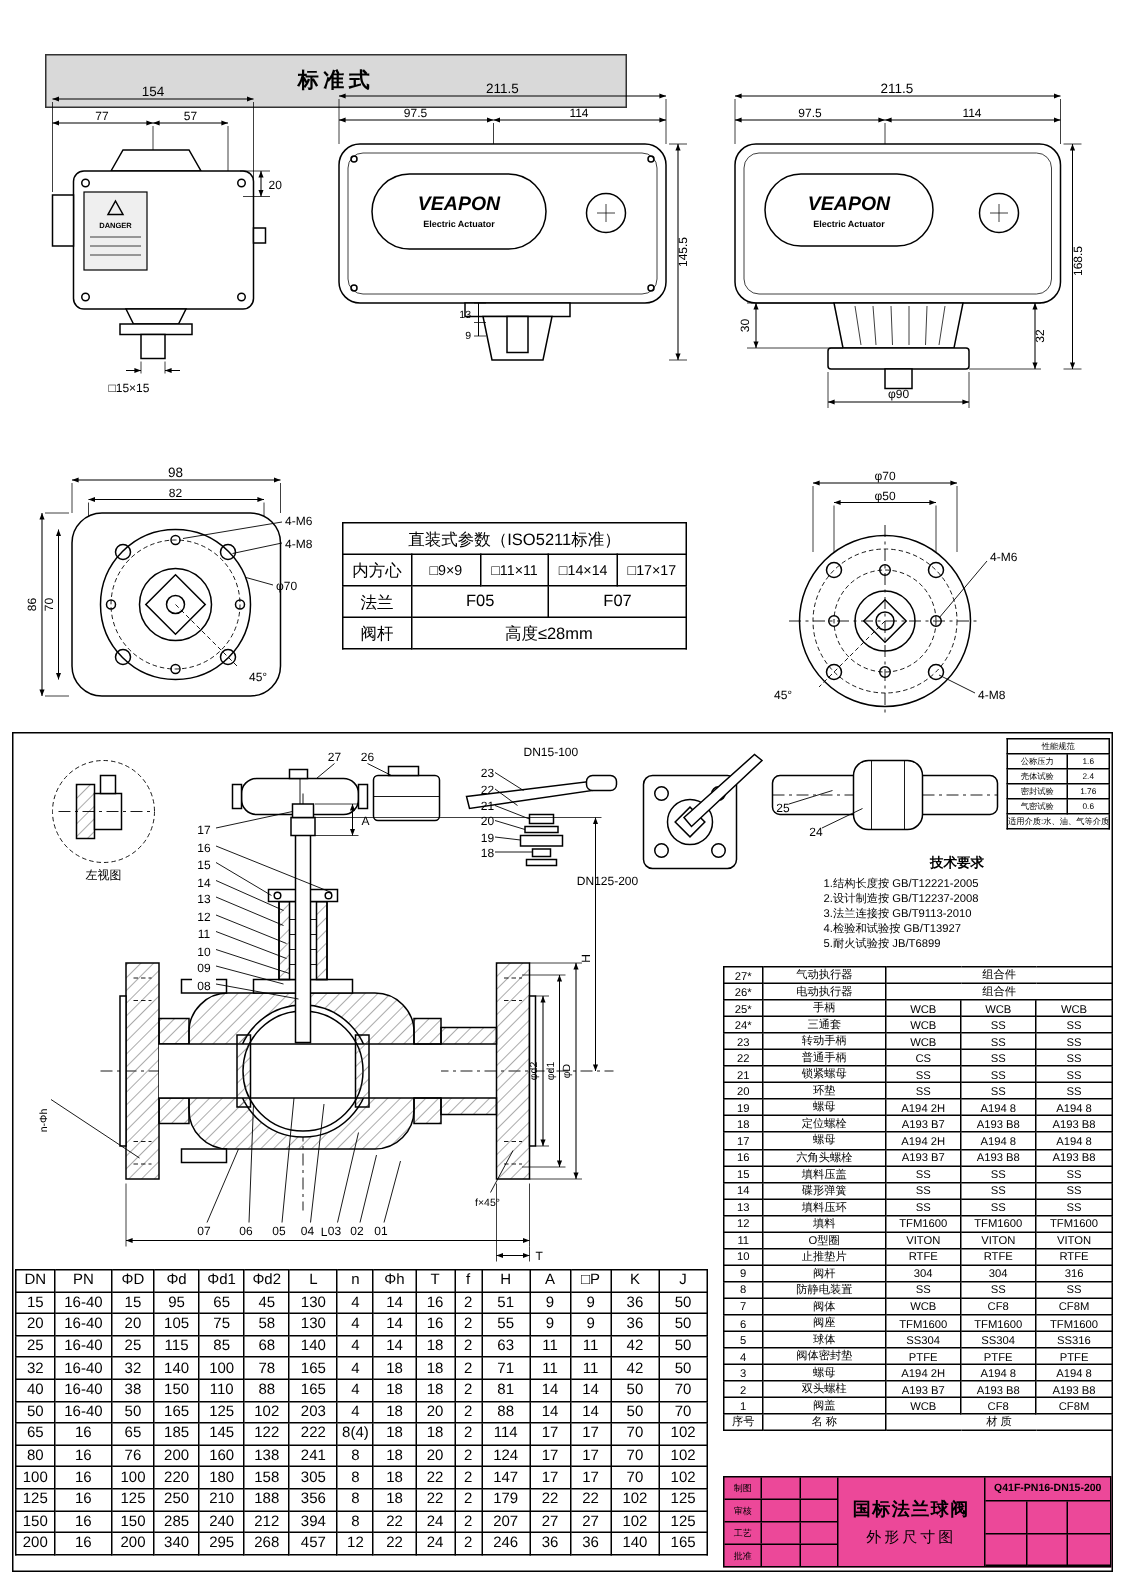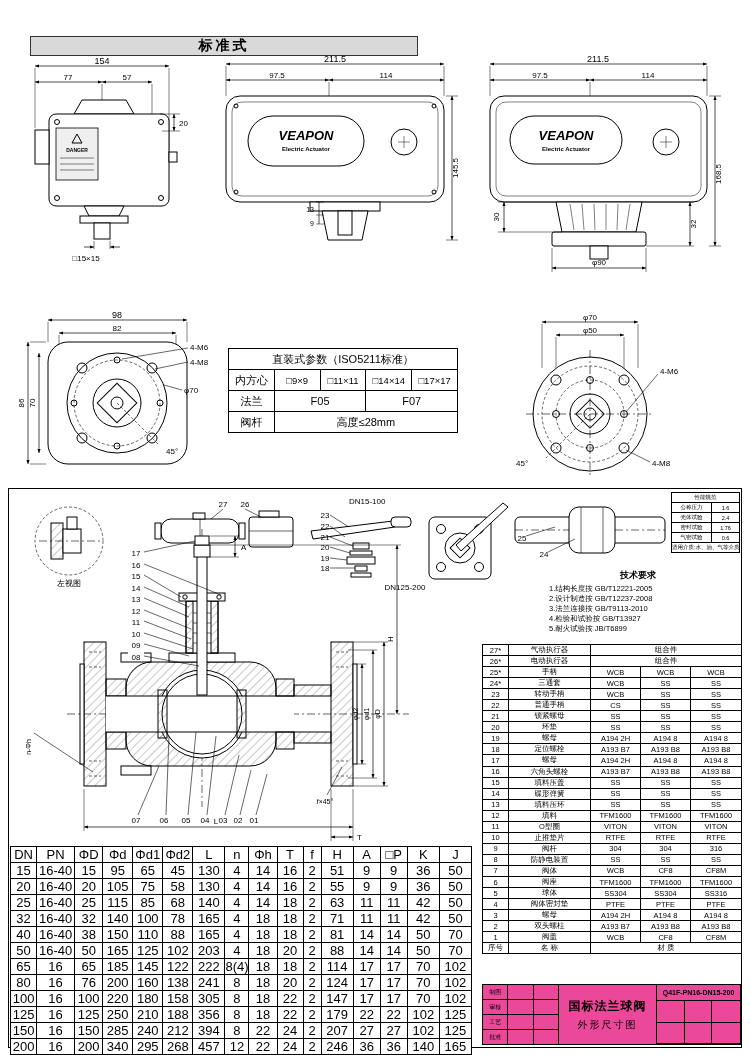--- a/index.html
+++ b/index.html
@@ -4,21 +4,21 @@
 <style>
 *{margin:0;padding:0;box-sizing:border-box}
 body{background:#fff}
 #page{position:relative;width:750px;height:1055px;background:#fff;font-family:"Liberation Sans",sans-serif;color:#000;overflow:hidden}
 .abs{position:absolute}
 .titlebar{background:#d9d9d9;border:1px solid #333;display:flex;align-items:center;justify-content:center;font-size:14px;font-weight:bold;letter-spacing:3px}
 .grid{border-collapse:collapse;table-layout:fixed;background:#fff}
 .grid td{border:1px solid #000;text-align:center;padding:0;white-space:nowrap;overflow:hidden}
 .iso{font-size:11px;width:230px}
 .iso td{height:21px}
-.dimtab{font-size:13px}
+.dimtab{font-size:10px}
 .dimtab td{height:14.6px}
 .parts{font-size:7.5px}
 .parts td{height:11.05px}
 .spec{font-size:5.5px}
 .spec td{height:10px}
 svg{overflow:visible}
 text{font-family:"Liberation Sans",sans-serif;fill:#000}
 .t5{font-size:5px}.t7{font-size:7px}.t8{font-size:8px}.t9{font-size:9px}
 .mid{text-anchor:middle}.end{text-anchor:end}
 .brand{font-size:13px;font-weight:bold;font-style:italic;text-anchor:middle}
@@ -58,21 +58,21 @@
 <defs>
 <pattern id="h" width="6" height="6" patternUnits="userSpaceOnUse" patternTransform="rotate(45)">
           <line x1="0" y1="0" x2="0" y2="6" stroke="#444" stroke-width=".6"></line>
         </pattern>
 <marker id="ar" viewBox="0 0 10 10" refX="9" refY="5" markerWidth="7" markerHeight="7" orient="auto-start-reverse">
           <path d="M0,1.5 L9,5 L0,8.5 z" fill="#000"></path>
         </marker>
 </defs>
 </svg>
 
-<div class="titlebar abs" style="left:30px;top:36px;width:388px;height:20px">标准式</div>
+<div class="titlebar abs" style="left:30px;top:36px;width:388px;height:36px">标准式</div>
 
 <svg class="abs" style="left:22px;top:56px" width="190" height="235" viewBox="0 0 190 235">
   <g>
     <line x1="13" y1="12" x2="13" y2="72" class="thin"></line>
         <line x1="147" y1="12" x2="147" y2="94" class="thin"></line>
     <line x1="13" y1="10" x2="147" y2="10" class="dim" marker-start="url(#ar)" marker-end="url(#ar)"></line>
     <line x1="80" y1="28" x2="80" y2="44" class="thin"></line>
         <line x1="130" y1="28" x2="130" y2="58" class="thin"></line>
     <line x1="13" y1="26" x2="80" y2="26" class="dim" marker-start="url(#ar)" marker-end="url(#ar)"></line>
     <line x1="80" y1="26" x2="130" y2="26" class="dim" marker-start="url(#ar)" marker-end="url(#ar)"></line>

